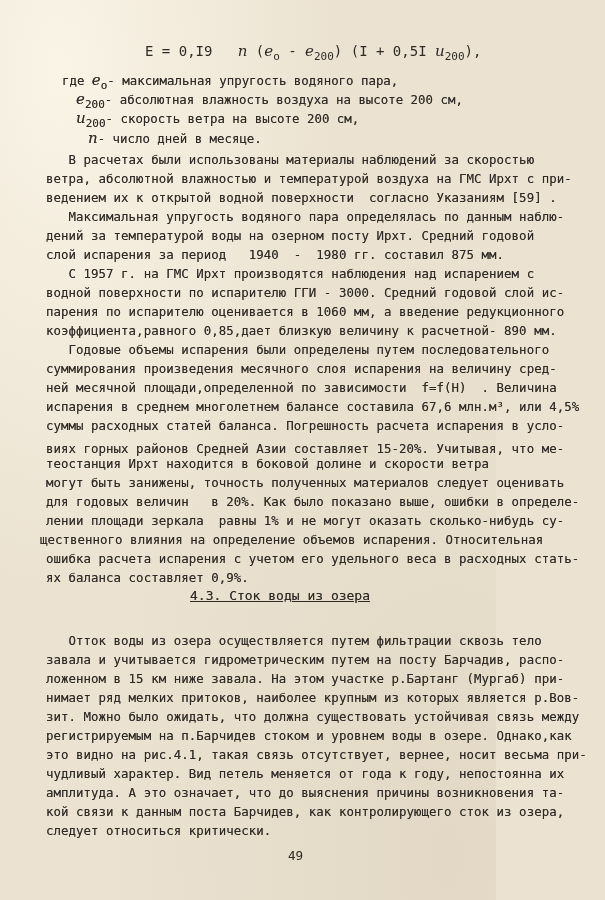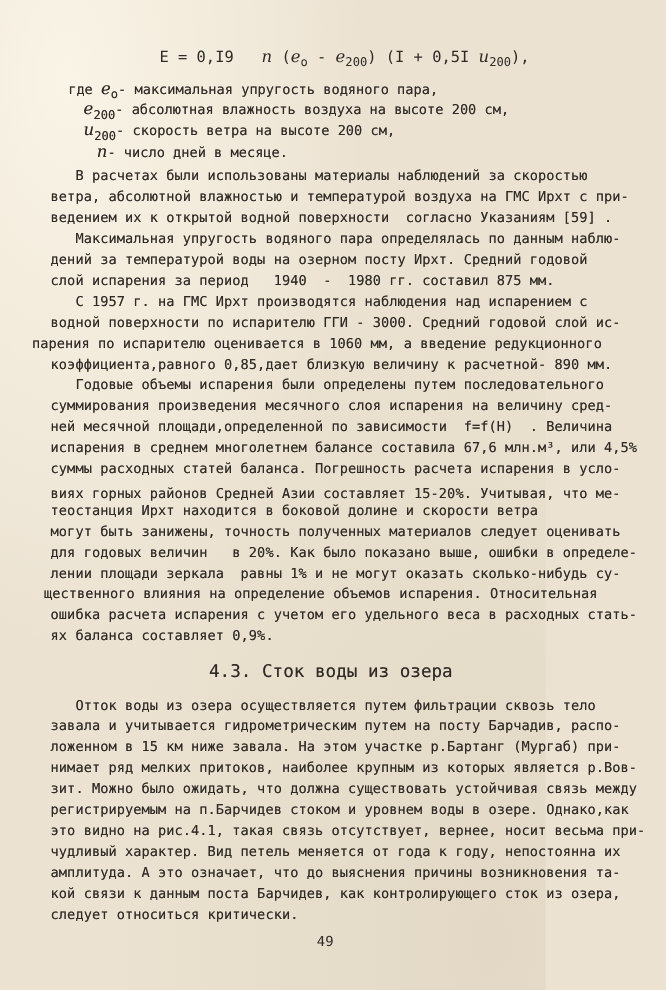--- a/index.html
+++ b/index.html
@@ -57,24 +57,25 @@
       text-shadow: 0 0 0.4px rgba(40,35,30,0.55);
     }
     .sym {
       font-family: "DejaVu Serif", "Liberation Serif", serif;
       font-style: italic;
       font-size: 15px;
     }
     .heading {
       position: absolute;
       left: 190px;
-      top: 600px;
+      top: 588px;
       white-space: pre;
-      font-size: 16px;
+      font-size: 13px;
       text-shadow: 0 0 0.4px rgba(40,35,30,0.55);
+      text-decoration: underline;
     }
     .pagenum {
       position: absolute;
       left: 288px;
       top: 848px;
       font-size: 12.6px;
       white-space: pre;
     }
   </style>
 </head>
@@ -90,21 +91,21 @@
   <div class="legend" style="left:88px; top:130px;"><span class="sym">n</span><span>- число дней в месяце.</span></div>
 
   <div class="line" style="left:46px; top:152px;">   В расчетах были использованы материалы наблюдений за скоростью</div>
   <div class="line" style="left:46px; top:171px;">ветра, абсолютной влажностью и температурой воздуха на ГМС Ирхт с при-</div>
   <div class="line" style="left:46px; top:190px;">ведением их к открытой водной поверхности  согласно Указаниям [59] .</div>
   <div class="line" style="left:46px; top:209px;">   Максимальная упругость водяного пара определялась по данным наблю-</div>
   <div class="line" style="left:46px; top:228px;">дений за температурой воды на озерном посту Ирхт. Средний годовой</div>
   <div class="line" style="left:46px; top:247px;">слой испарения за период   1940  -  1980 гг. составил 875 мм.</div>
   <div class="line" style="left:46px; top:266px;">   С 1957 г. на ГМС Ирхт производятся наблюдения над испарением с</div>
   <div class="line" style="left:46px; top:285px;">водной поверхности по испарителю ГГИ - 3000. Средний годовой слой ис-</div>
-  <div class="line" style="left:29px; top:304px;text-align:center;">парения по испарителю оценивается в 1060 мм, а введение редукционного</div>
+  <div class="line" style="left:46px; top:304px;text-align:center;">парения по испарителю оценивается в 1060 мм, а введение редукционного</div>
   <div class="line" style="left:46px; top:323px;">коэффициента,равного 0,85,дает близкую величину к расчетной- 890 мм.</div>
   <div class="line" style="left:46px; top:342px;">   Годовые объемы испарения были определены путем последовательного</div>
   <div class="line" style="left:46px; top:361px;">суммирования произведения месячного слоя испарения на величину сред-</div>
   <div class="line" style="left:46px; top:380px;text-align:right;">ней месячной площади,определенной по зависимости  f=f(H)  . Величина</div>
   <div class="line" style="left:46px; top:399px;">испарения в среднем многолетнем балансе составила 67,6 млн.м³, или 4,5%</div>
   <div class="line" style="left:46px; top:418px;">суммы расходных статей баланса. Погрешность расчета испарения в усло-</div>
   <div class="line" style="left:46px; top:441px;">виях горных районов Средней Азии составляет 15-20%. Учитывая, что ме-</div>
   <div class="line" style="left:46px; top:456px;">теостанция Ирхт находится в боковой долине и скорости ветра</div>
   <div class="line" style="left:46px; top:475px;">могут быть занижены, точность полученных материалов следует оценивать</div>
   <div class="line" style="left:46px; top:494px;">для годовых величин   в 20%. Как было показано выше, ошибки в определе-</div>

